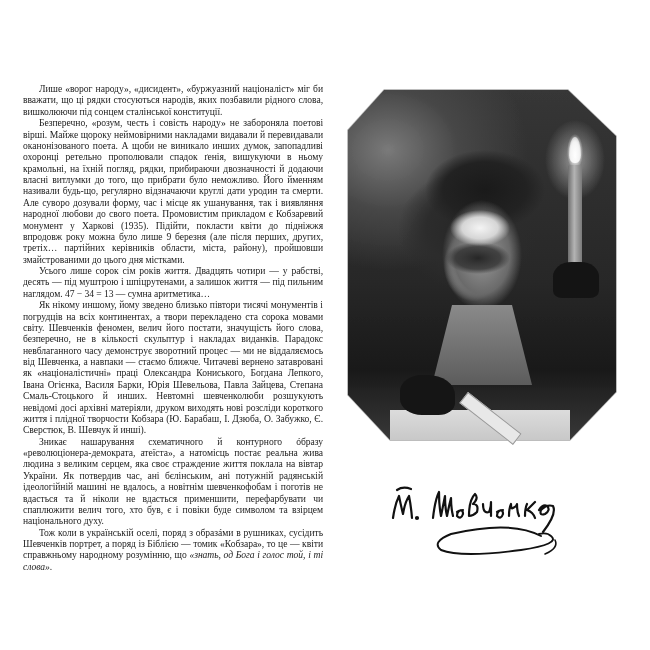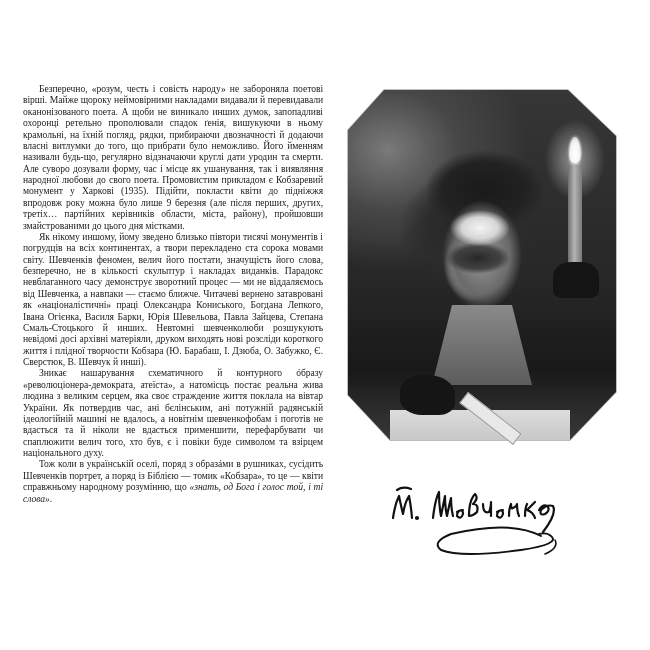--- a/index.html
+++ b/index.html
@@ -143,21 +143,23 @@
       width: 220px;
       height: 90px;
     }
   </style>
 </head>
 <body>
 
 <div class="spread">
 
   <div class="text-column">
+    <p class="para">Лише «ворог народу», «дисидент», «буржуазний націоналіст» міг би вважати, що ці рядки стосуються народів, яких позбавили рідного слова, вишколюючи під сонцем сталінської конституції.</p>
     <p class="para">Безперечно, «розум, честь і совість народу» не забороняла поетові вірші. Майже щороку неймовірними накладами видавали й перевидавали оканонізованого поета. А щоби не виникало инших думок, запопадливі охоронці ретельно прополювали спадок ґенія, вишукуючи в ньому крамольні, на їхній погляд, рядки, прибираючи двозначності й додаючи власні витлумки до того, що прибрати було неможливо. Його йменням називали будь-що, регулярно відзначаючи круглі дати уродин та смерти. Але суворо дозували форму, час і місце як ушанування, так і виявляння народної любови до свого поета. Промовистим прикладом є Кобзаревий монумент у Харкові (1935). Підійти, покласти квіти до підніжжя впродовж року можна було лише 9 березня (але після перших, других, третіх… партійних керівників области, міста, району), пройшовши змайстрованими до цього дня містками.</p>
+    <p class="para">Усього лише сорок сім років життя. Двадцять чотири — у рабстві, десять — під муштрою і шпіцрутенами, а залишок життя — під пильним наглядом. 47 − 34 = 13 — сумна аритметика…</p>
     <p class="para">Як нікому иншому, йому зведено близько півтори тисячі монументів і погрудців на всіх континентах, а твори перекладено ста сорока мовами світу. Шевченків феномен, велич його постати, значущість його слова, безперечно, не в кількості скульптур і накладах виданків. Парадокс невблаганного часу демонструє зворотний процес — ми не віддаляємось від Шевченка, а навпаки — стаємо ближче. Читачеві вернено затавровані як «націоналістичні» праці Олександра Кониського, Богдана Лепкого, Івана Огієнка, Василя Барки, Юрія Шевельова, Павла Зайцева, Степана Смаль-Стоцького й инших. Невтомні шевченколюби розшукують невідомі досі архівні матеріяли, друком виходять нові розсліди короткого життя і плідної творчости Кобзара (Ю. Барабаш, І. Дзюба, О. Забужко, Є. Сверстюк, В. Шевчук й инші).</p>
     <p class="para">Зникає нашарування схематичного й контурного óбразу «революціонера-демократа, атеїста», а натомісць постає реальна жива людина з великим серцем, яка своє страждение життя поклала на вівтар України. Як потвердив час, ані бєлінським, ані потужній радянській ідеологійній машині не вдалось, а новітнім шевченкофобам і поготів не вдасться та й ніколи не вдасться применшити, перефарбувати чи спаплюжити велич того, хто був, є і повіки буде символом та взірцем національного духу.</p>
     <p class="para"><span>Тож коли в українській оселі, поряд з образáми в рушниках, сусідить Шевченків портрет, а поряд із Біблією — томик «Кобзара», то це — квіти справжньому народному розумінню, що </span><span class="em">«знать, од Бога і голос той, і ті слова»</span><span>.</span></p>
   </div>
 
   <div class="portrait-outline"></div>
   <div class="portrait"></div>
   <div class="hair"></div>
   <div class="face"></div>
   <div class="shirt"></div>

